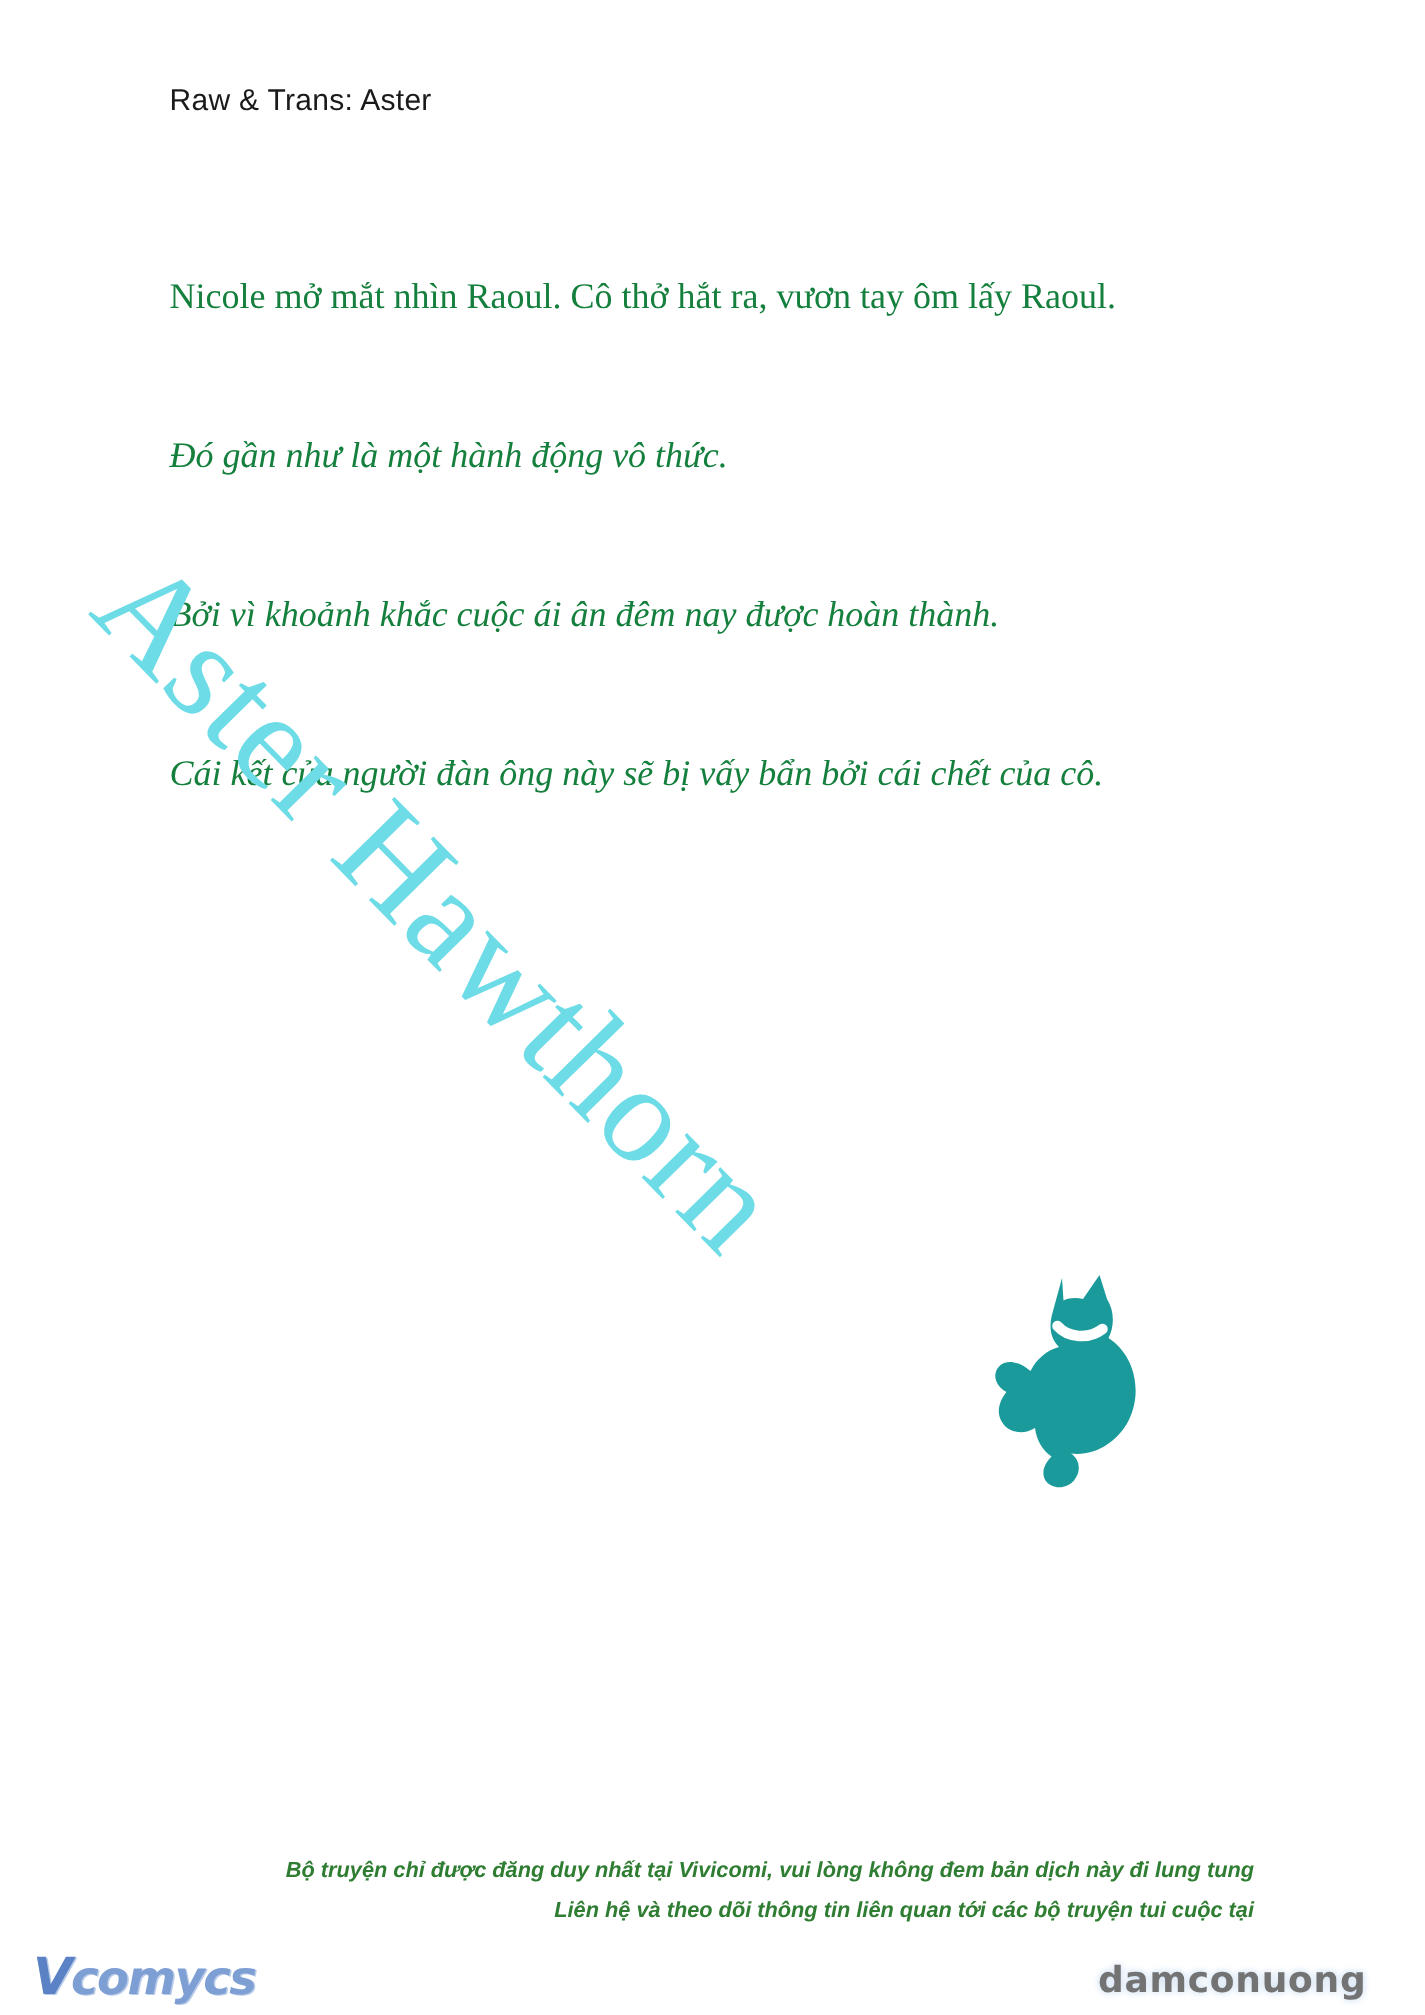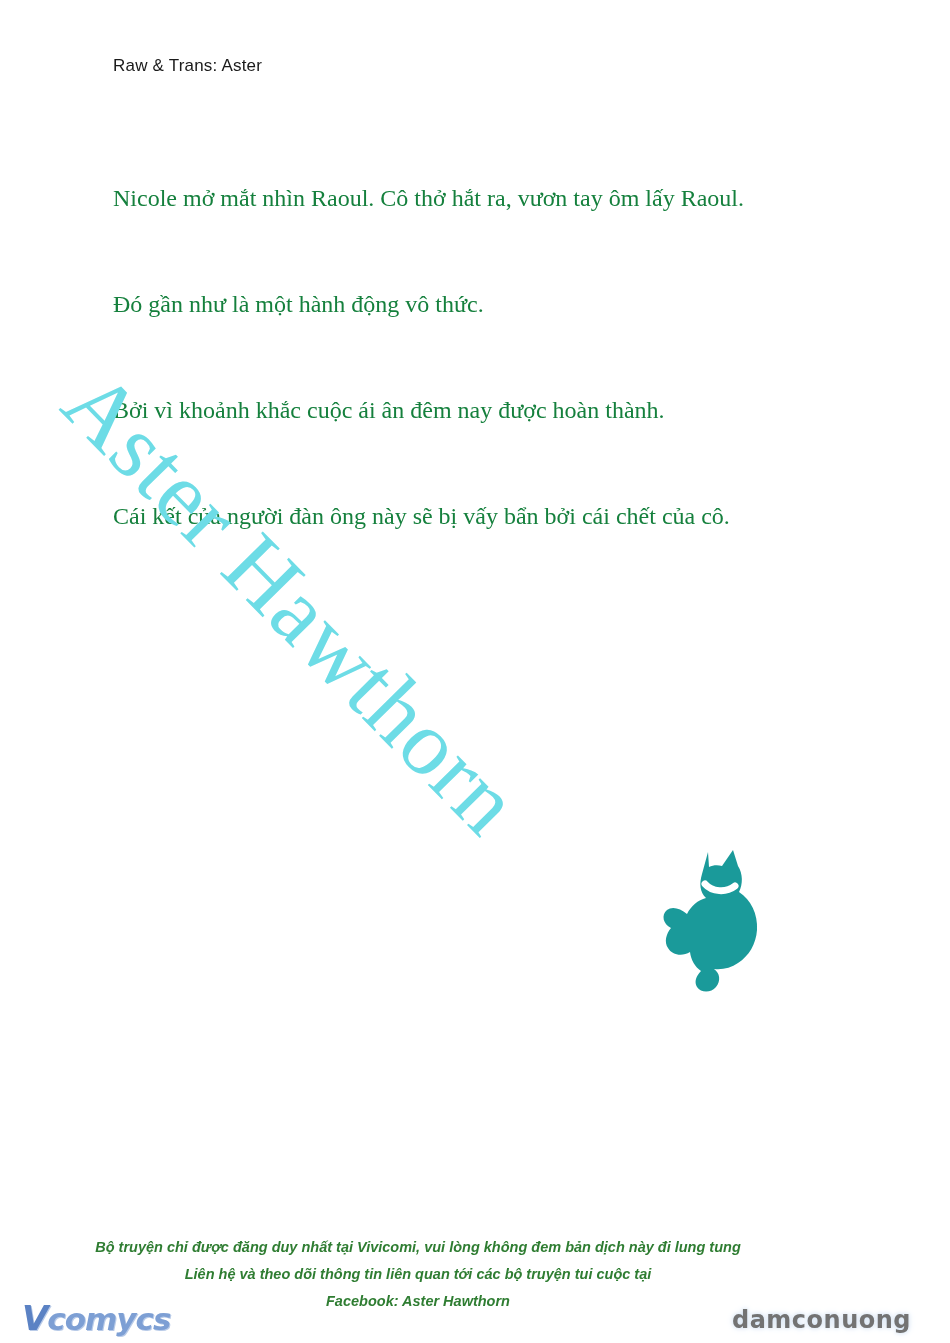--- a/index.html
+++ b/index.html
@@ -18,41 +18,41 @@
     background: #ffffff;
     overflow: hidden;
   }
 
   
   .page-header {
     position: absolute;
     left: 113px;
     top: 56px;
     font-family: "Liberation Sans", "DejaVu Sans", sans-serif;
-    font-size: 17px;
+    font-size: 20px;
     color: #1a1a1a;
     letter-spacing: 0.2px;
     white-space: nowrap;
   }
 
   
   .body-copy {
     position: absolute;
     left: 113px;
     top: 172px;
     width: 722px;
   }
   .para {
     font-family: "Liberation Serif", "DejaVu Serif", serif;
     font-size: 24px;
     line-height: 53px;
     color: #15803d;
     margin: 0;
   }
-  .para + .para { margin-top: 53px; }
+  .para + .para { margin-top: 53px; font-style: italic; }
 
   
   .watermark {
     position: absolute;
     left: 118px;
     top: 350px;
     transform-origin: 0 0;
     transform: rotate(45.5deg);
     font-family: "Liberation Serif", "DejaVu Serif", serif;
     font-size: 92px;
@@ -72,21 +72,21 @@
     height: 145px;
     pointer-events: none;
   }
 
   
   .footer-notes {
     position: absolute;
     left: 0;
     top: 1234px;
     width: 836px;
-    text-align: center;
+    text-align: right;
   }
   .footer-line {
     font-family: "Liberation Sans", "DejaVu Sans", sans-serif;
     font-size: 14.5px;
     font-weight: bold;
     font-style: italic;
     color: #2f7d32;
     line-height: 27px;
     white-space: nowrap;
   }
@@ -152,21 +152,20 @@
                  C108 66 101 52 89 44 C93 36 93 26 88 18
                  L83 2 L72 18 C68 17 63 17 59 19 Z"></path>
       </g>
       <path d="M55 36 C62 44 76 45 85 38" stroke="#ffffff" stroke-width="7" fill="none" stroke-linecap="round"></path>
     </svg>
   </div>
 
   <div class="footer-notes">
     <div class="footer-line">Bộ truyện chỉ được đăng duy nhất tại Vivicomi, vui lòng không đem bản dịch này đi lung tung</div>
     <div class="footer-line">Liên hệ và theo dõi thông tin liên quan tới các bộ truyện tui cuộc tại</div>
-    <div class="footer-line">Facebook: Aster Hawthorn</div>
   </div>
 
   <div class="bottom-bar">
     <div class="brand-logo"><span class="v-mark">V</span><span>comycs</span></div>
     <div class="site-watermark">damconuong</div>
   </div>
 
 </div>
 
 </body></html>

